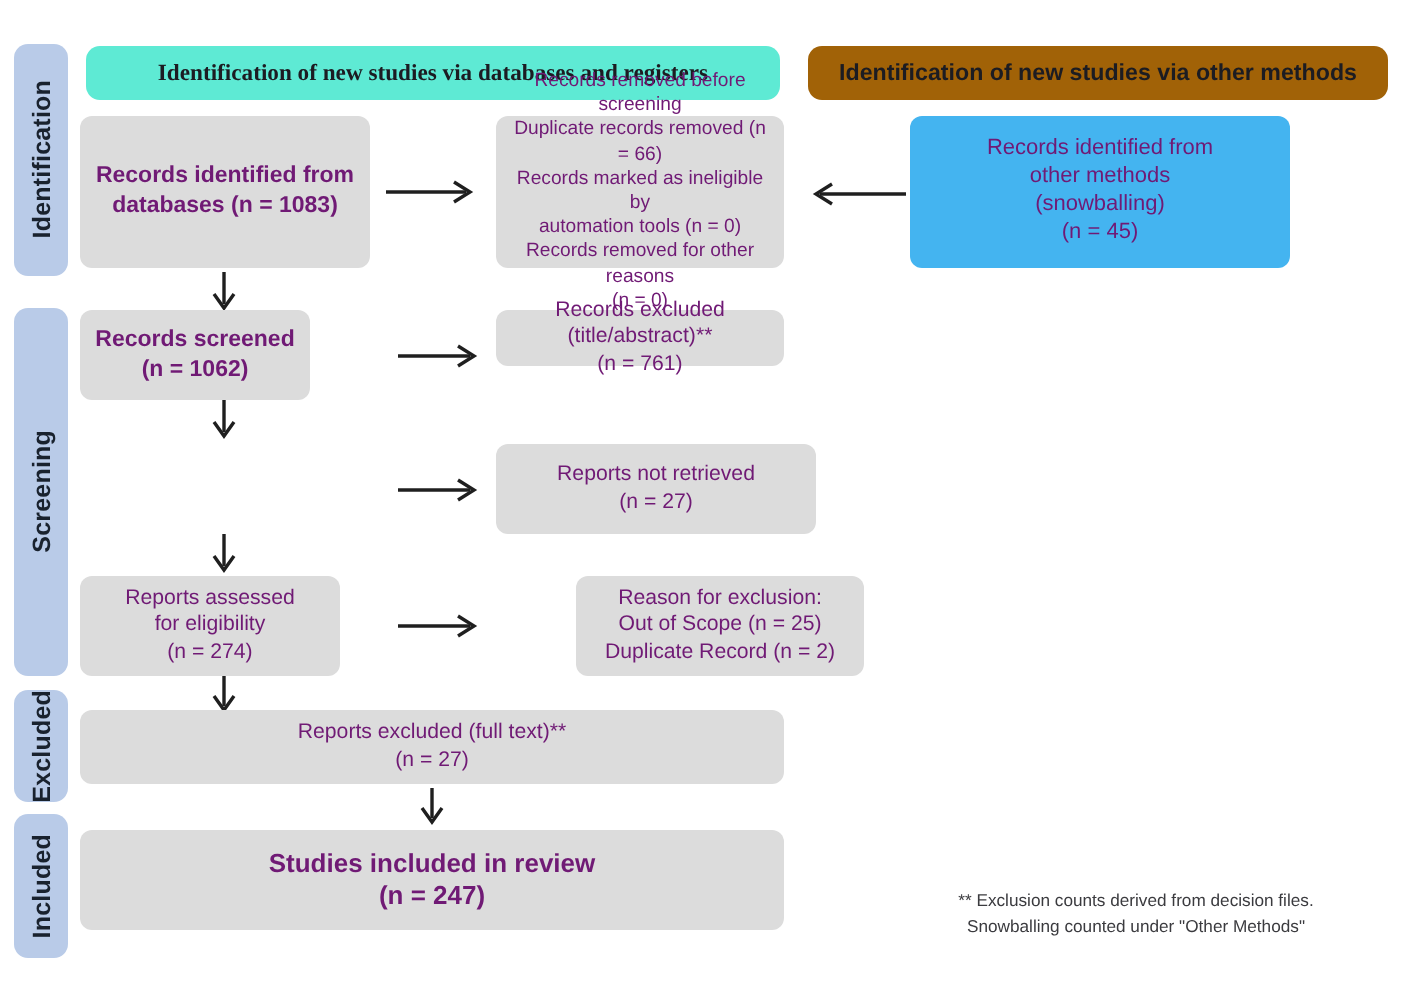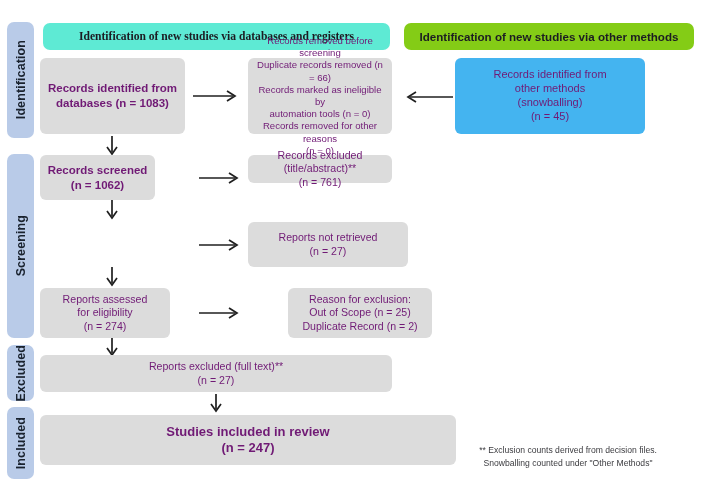--- a/index.html
+++ b/index.html
@@ -49,21 +49,21 @@
     align-items: center;
     justify-content: center;
     font-size: 11.6px;
     font-weight: bold;
     color: #1c1c22;
     text-align: center;
     padding: 0 6px;
     box-sizing: border-box;
   }
   .ribbon-orange { background: #5eead4; font-family: Liberation Serif, serif; }
-  .ribbon-blue   { background: #84cc16; }
+  .ribbon-blue   { background: #a16207; }
 
   
   .box {
     position: absolute;
     border-radius: 6px;
     box-sizing: border-box;
     display: flex;
     align-items: center;
     justify-content: center;
     text-align: center;
@@ -242,21 +242,21 @@
 (n = 27)</div>
   </div>
 
   <div class="arrow" style="left:208px; top:394px;">
     <svg width="16" height="20" viewBox="0 0 16 20">
       <line x1="8" y1="0" x2="8" y2="15" stroke="#1f1f1f" stroke-width="1.7"></line>
       <polyline points="3,10 8,17 13,10" fill="none" stroke="#1f1f1f" stroke-width="1.7"></polyline>
     </svg>
   </div>
 
-  <div class="box box-grey" style="left:40px; top:415px; width:416px; height:50px;">
+  <div class="box box-grey" style="left:40px; top:415px; width:352px; height:50px;">
     <div class="txt t-final" style="white-space:pre-line;">Studies included in review
 (n = 247)</div>
   </div>
 
   <div class="footnote" style="left:440px; top:432px; width:256px;">
     <span>** Exclusion counts derived from decision files.
 Snowballing counted under "Other Methods"</span>
   </div>
 
 </div>

